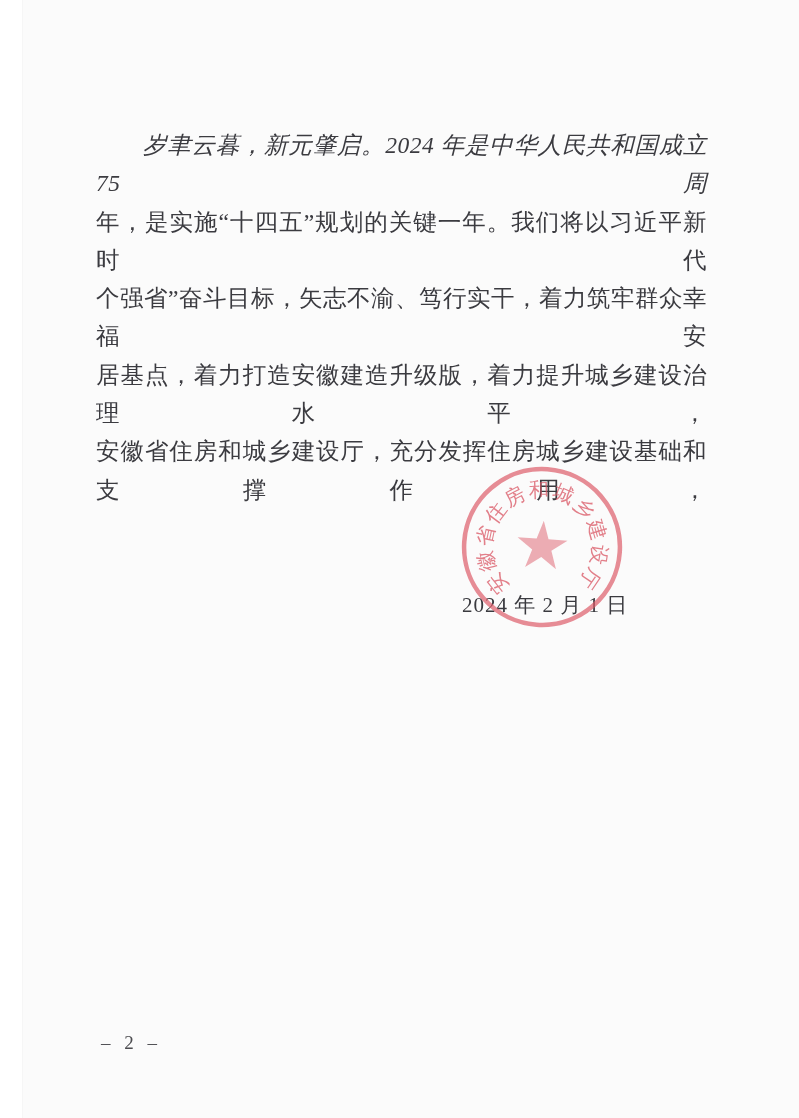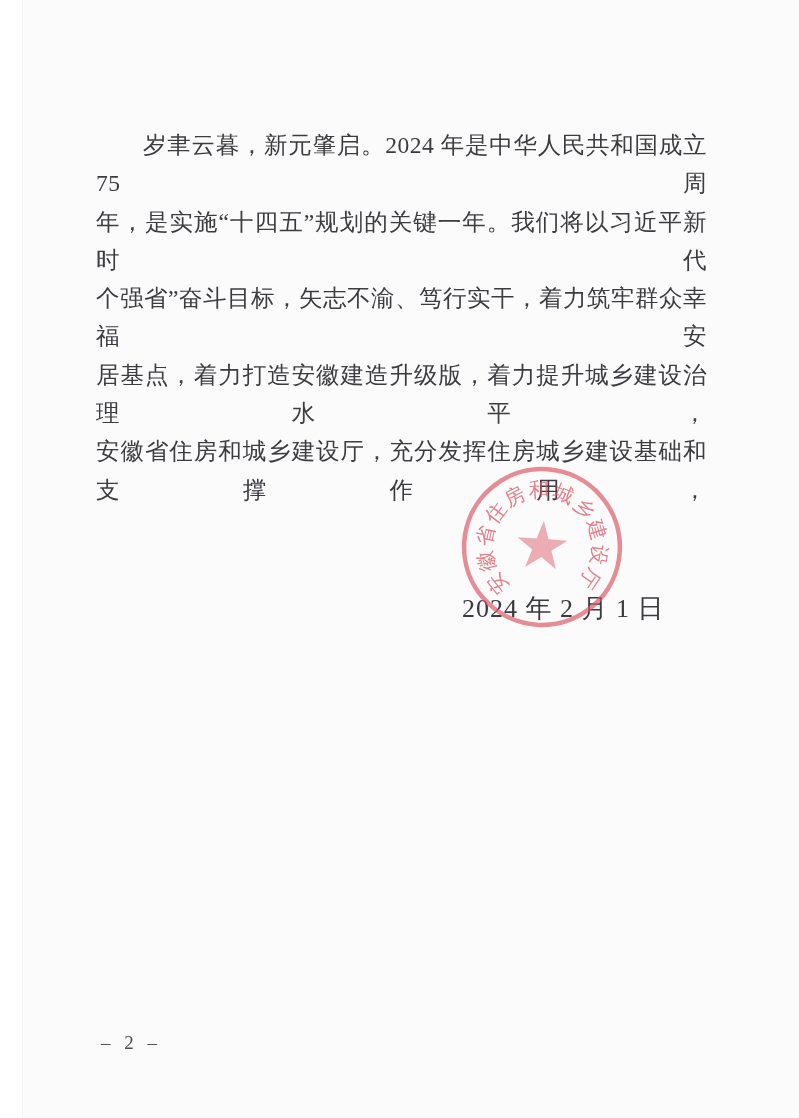--- a/index.html
+++ b/index.html
@@ -20,26 +20,26 @@
   .body-text {
     position:absolute;
     left:96px; top:126px; width:611px;
     color:#3b3b40;
     font-size:23.5px;
     line-height:38.3px;
     letter-spacing:0.5px;
   }
   .line { margin:0; padding:0; }
   .just { text-align:justify; text-align-last:justify; }
-  .indent { text-indent:2em; }
+  .indent { text-indent:2em;font-style:italic; }
   .date-line {
     position:absolute;
     left:462px; top:591px;
     width:170px;
-    font-size:26px;
+    font-size:21px;
     color:#3a3a3f;
     letter-spacing:1px;
     white-space:nowrap;
     z-index:1;
   }
   .seal {
     position:absolute;
     left:456px; top:461px;
     width:172px; height:172px;
     transform:rotate(4deg);

